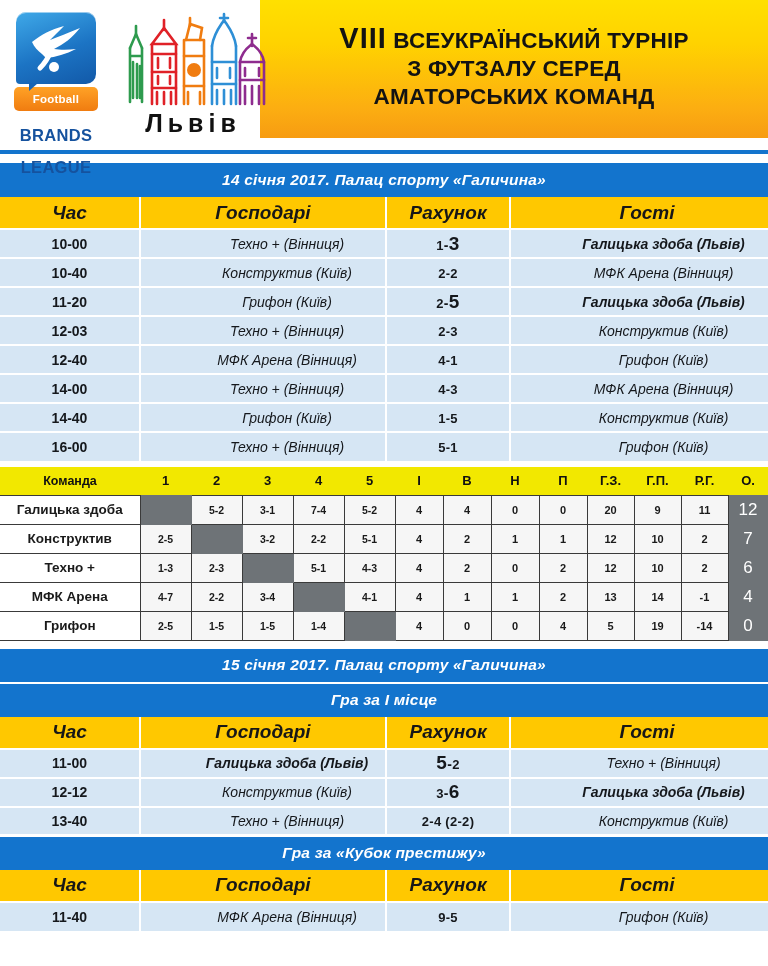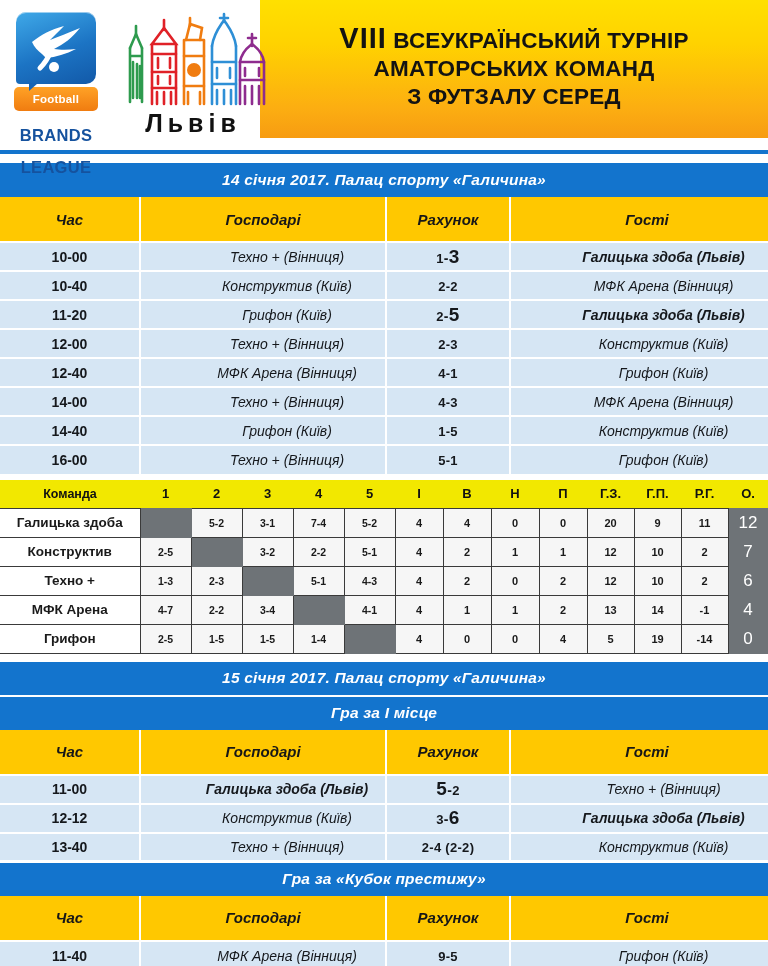--- a/index.html
+++ b/index.html
@@ -62,21 +62,21 @@
 
   
   table { width:768px; border-collapse:collapse; table-layout:fixed; }
   .band {
     background:#1374CD; color:#fff; text-align:center;
     font-size:15.5px; font-style:italic; font-weight:bold;
     height:34px; letter-spacing:.2px;
   }
   .colhead td {
     background:#FFC800; color:#171717; text-align:center;
-    font-size:15px; font-style:italic; font-weight:bold; height:45px;
+    font-size:19px; font-style:italic; font-weight:bold; height:32px;
     border-right:2px solid #fff;
   }
   .colhead td:last-child { border-right:none;padding-left:15px; }
   .mrow td {
     background:#D6E6F4; height:29px; font-size:14px; color:#15181c;
     border-top:2px solid #fff; border-right:2px solid #fff;
   }
   .mrow td:last-child { border-right:none; }
   .c-time  { text-align:center; font-weight:bold; font-size:13.5px; }
   .c-team  { text-align:center; font-style:italic; font-size:14.5px;padding-left:48px; }
@@ -174,22 +174,22 @@
         </svg>
         <div class="lviv-word">Львів</div>
       </div>
     </div>
 
     <div class="title-zone">
       <div class="title-line">
         <span class="roman">VIII</span>
         <span>ВСЕУКРАЇНСЬКИЙ ТУРНІР</span>
       </div>
+      <div class="title-line">З ФУТЗАЛУ СЕРЕД</div>
       <div class="title-line">АМАТОРСЬКИХ КОМАНД</div>
-      <div class="title-line">З ФУТЗАЛУ СЕРЕД</div>
     </div>
   </div>
 
   <div class="blue-rule"></div>
   <div class="gap-white" style="height:9px"></div>
 
   <table>
     <colgroup>
         <col style="width:140px">
         <col style="width:246px">
@@ -220,21 +220,21 @@
           <td class="c-score"><span class="sml">2-2</span></td>
           <td class="c-team">МФК Арена (Вінниця)</td>
         </tr>
         <tr class="mrow">
           <td class="c-time">11-20</td>
           <td class="c-team">Грифон (Київ)</td>
           <td class="c-score"><span class="sml">2</span>-<span class="big">5</span></td>
           <td class="c-team win">Галицька здоба (Львів)</td>
         </tr>
         <tr class="mrow">
-          <td class="c-time">12-00</td>
+          <td class="c-time">12-03</td>
           <td class="c-team">Техно + (Вінниця)</td>
           <td class="c-score"><span class="sml">2-3</span></td>
           <td class="c-team">Конструктив (Київ)</td>
         </tr>
         <tr class="mrow">
           <td class="c-time">12-40</td>
           <td class="c-team">МФК Арена (Вінниця)</td>
           <td class="c-score"><span class="sml">4-1</span></td>
           <td class="c-team">Грифон (Київ)</td>
         </tr>

